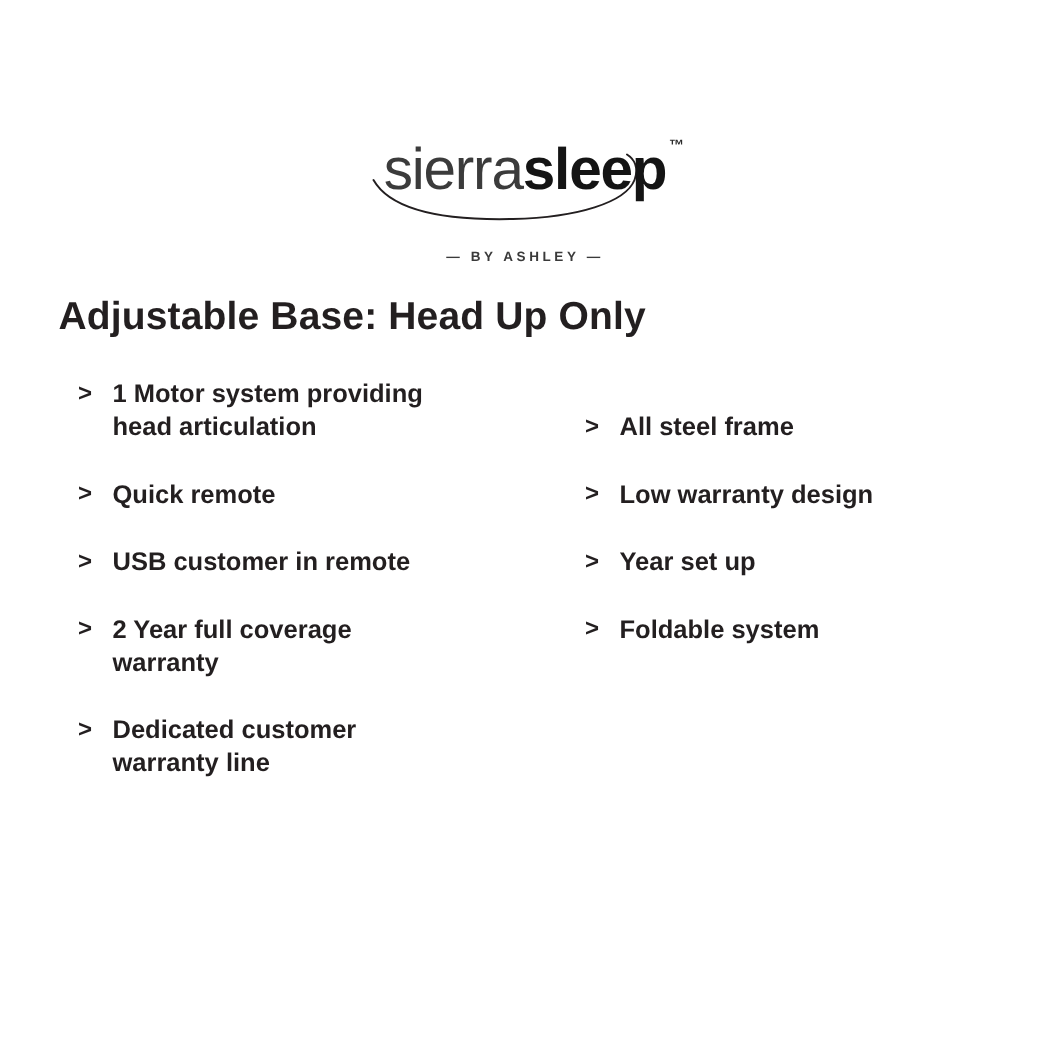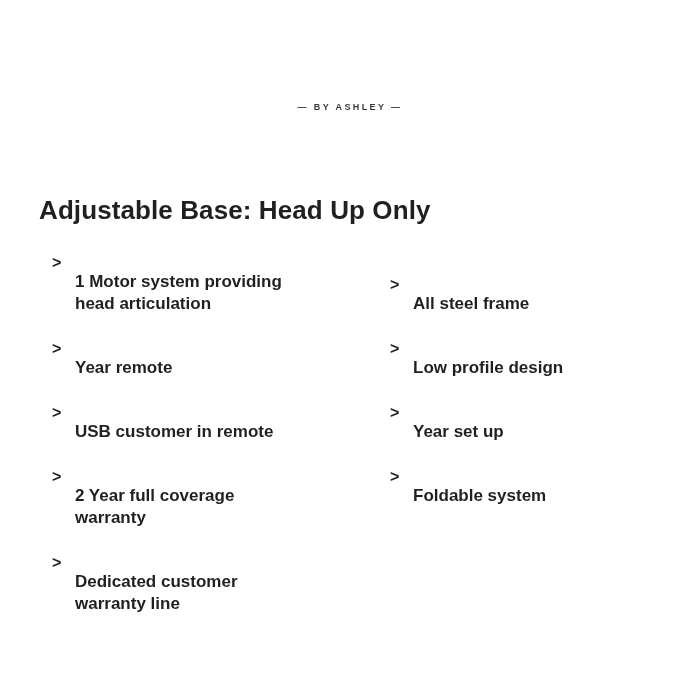--- a/index.html
+++ b/index.html
@@ -68,21 +68,21 @@
   .logo-swoosh {
     position: absolute;
     left: -9px;
     top: 8px;
     width: 186px;
     height: 48px;
     z-index: 1;
     pointer-events: none;
   }
   .logo-sub {
-    margin-top: 10px;
+    margin-top: 24px;
     font-size: 9px;
     font-weight: 700;
     letter-spacing: 2.4px;
     color: #3a3a3a;
     white-space: nowrap;
   }
 
   
   .headline {
     position: absolute;
@@ -128,47 +128,55 @@
     flex: 0 0 auto;
     width: 23px;
     font-size: 16px;
     font-weight: 700;
     line-height: 22px;
     color: #231f20;
   }
   .feature-text {
     flex: 1 1 auto;
     white-space: pre-line;
-    margin-top: 19px;
   }
 </style>
 </head>
 <body>
 
 <div class="page">
 
   <div class="logo-block">
 
+    <div class="logo-mark">
+
+      <svg class="logo-swoosh" viewBox="0 0 186 48" aria-hidden="true">
+        <path d="M2 20 C 14 41, 52 47, 95 46 C 138 45, 170 35, 176 20 C 179 12, 176 6, 171 3" fill="none" stroke="#231f20" stroke-width="1.3" stroke-linecap="round"></path>
+      </svg>
+
+      <div class="logo-wordmark"><span class="logo-sierra">sierra</span><span class="logo-sleep">sleep</span><span class="logo-tm">™</span></div>
+
+    </div>
 
     <div class="logo-sub">—  BY ASHLEY  —</div>
   </div>
 
   <div class="headline">Adjustable Base: Head Up Only</div>
 
   <div class="features">
 
     <div class="col col-left">
       <div class="feature">
         <span class="chev">&gt;</span>
         <span class="feature-text">1 Motor system providing
 head articulation</span>
       </div>
       <div class="feature">
         <span class="chev">&gt;</span>
-        <span class="feature-text">Year remote</span>
+        <span class="feature-text">Quick remote</span>
       </div>
       <div class="feature">
         <span class="chev">&gt;</span>
         <span class="feature-text">USB customer in remote</span>
       </div>
       <div class="feature">
         <span class="chev">&gt;</span>
         <span class="feature-text">2 Year full coverage
 warranty</span>
       </div>
@@ -179,21 +187,21 @@
       </div>
     </div>
 
     <div class="col col-right">
       <div class="feature">
         <span class="chev">&gt;</span>
         <span class="feature-text">All steel frame</span>
       </div>
       <div class="feature">
         <span class="chev">&gt;</span>
-        <span class="feature-text">Low profile design</span>
+        <span class="feature-text">Low warranty design</span>
       </div>
       <div class="feature">
         <span class="chev">&gt;</span>
         <span class="feature-text">Year set up</span>
       </div>
       <div class="feature">
         <span class="chev">&gt;</span>
         <span class="feature-text">Foldable system</span>
       </div>
     </div>

